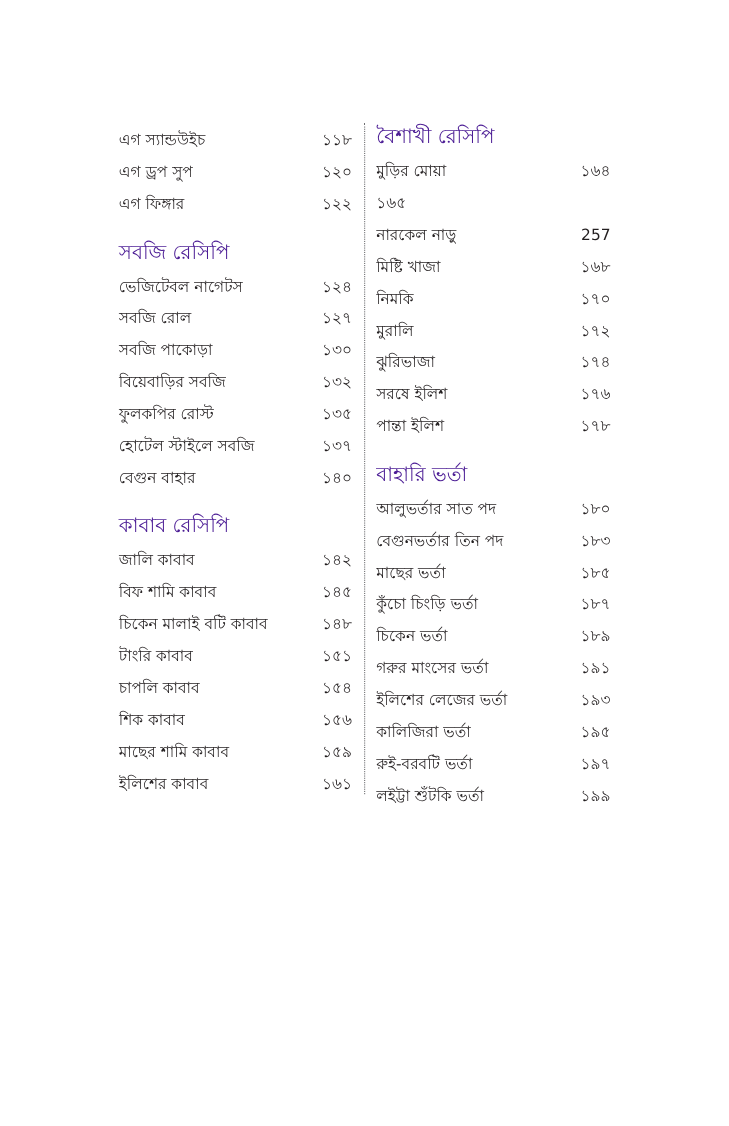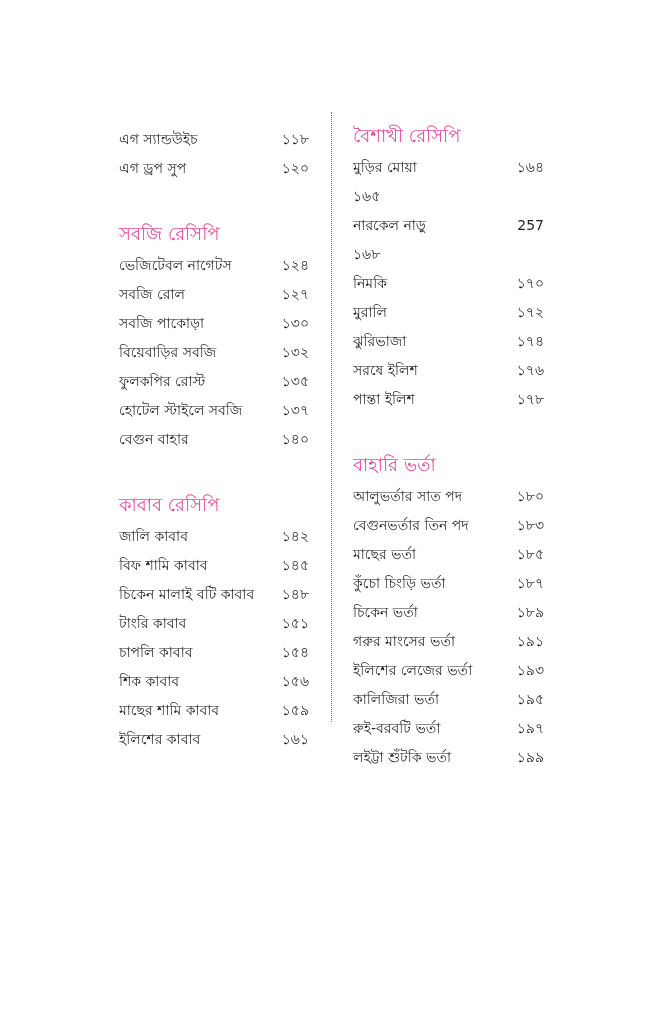--- a/index.html
+++ b/index.html
@@ -34,24 +34,24 @@
       width: 213px;
     }
     .divider {
       position: absolute;
       left: 331px;
       top: 112px;
       height: 610px;
       border-left: 1.5px dotted #6d6e71;
     }
     .section {
-      margin: 11px;
+      margin: 0;
     }
     .section-heading {
-      color: #ec4899;
+      color: #4c1d95;
       font-size: 18px;
       line-height: 22px;
       height: 22px;
       margin: 0 0 6px 0;
       font-weight: normal;
       white-space: nowrap;
     }
     .row {
       display: flex;
       justify-content: space-between;
@@ -86,20 +86,24 @@
 
     <div class="section first-list">
       <div class="row">
         <span class="title">এগ স্যান্ডউইচ</span>
         <span class="page-num">১১৮</span>
       </div>
       <div class="row">
         <span class="title">এগ ড্রপ সুপ</span>
         <span class="page-num">১২০</span>
       </div>
+      <div class="row">
+        <span class="title">এগ ফিঙ্গার</span>
+        <span class="page-num">১২২</span>
+      </div>
     </div>
 
     <div class="gap-after-list"></div>
 
     <div class="section">
       <h2 class="section-heading">সবজি রেসিপি</h2>
       <div class="row">
         <span class="title">ভেজিটেবল নাগেটস</span>
         <span class="page-num">১২৪</span>
       </div>
@@ -179,20 +183,21 @@
         <span class="page-num">১৬৪</span>
       </div>
       <div class="row">
         <span class="page-num">১৬৫</span>
       </div>
       <div class="row">
         <span class="title">নারকেল নাড়ু</span>
         <span class="page-num">257</span>
       </div>
       <div class="row">
+        <span class="title">মিষ্টি খাজা</span>
         <span class="page-num">১৬৮</span>
       </div>
       <div class="row">
         <span class="title">নিমকি</span>
         <span class="page-num">১৭০</span>
       </div>
       <div class="row">
         <span class="title">মুরালি</span>
         <span class="page-num">১৭২</span>
       </div>

